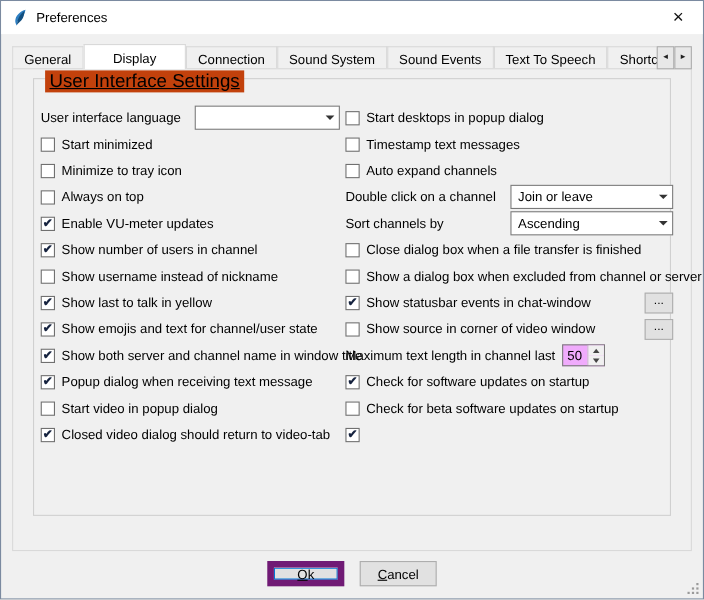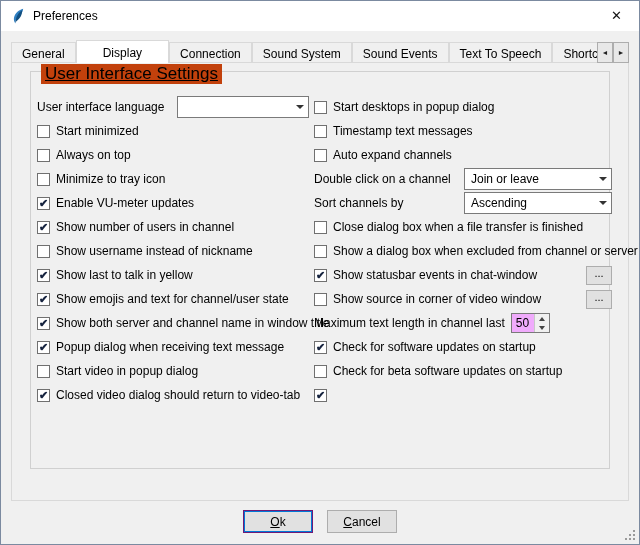--- a/index.html
+++ b/index.html
@@ -68,21 +68,21 @@
   .spin .arrows button { flex:1; display:flex; align-items:center; justify-content:center; background:#f0f0f0; border:none; padding:0; }
   .tri-up   { width:0; height:0; border-left:3px solid transparent; border-right:3px solid transparent; border-bottom:4px solid #444; }
   .tri-down { width:0; height:0; border-left:3px solid transparent; border-right:3px solid transparent; border-top:4px solid #444; }
   
   .button-bar { position:absolute; left:0; right:0; top:509px; display:flex; justify-content:center; gap:14px; }
   .btn {
     min-width:70px; height:23px; background:#e1e1e1; border:1px solid #adadad;
     font-size:12px; font-family:"Liberation Sans", sans-serif;
     display:flex; align-items:center; justify-content:center; padding:0 10px;
   }
-  .btn.default { border:1px solid #701a75; box-shadow:inset 0 0 0 1px #0078d7; }
+  .btn.default { border:6px solid #701a75; box-shadow:inset 0 0 0 1px #0078d7; }
   .btn .lbl { display:block; }
   .btn .lbl::first-letter { text-decoration:underline; }
   
   .grip { position:absolute; right:3px; bottom:3px; width:13px; height:13px; }
 </style>
 </head>
 <body>
 
 <div class="window">
 
@@ -127,25 +127,25 @@
             </span>
         </div>
       </div>
 
       <div class="row">
         <span class="cb"></span>
         <span class="cb-label">Start minimized</span>
       </div>
       <div class="row">
         <span class="cb"></span>
+        <span class="cb-label">Minimize to tray icon</span>
+      </div>
+      <div class="row">
+        <span class="cb"></span>
         <span class="cb-label">Always on top</span>
-      </div>
-      <div class="row">
-        <span class="cb"></span>
-        <span class="cb-label">Minimize to tray icon</span>
       </div>
       <div class="row">
         <span class="cb checked">✔</span>
         <span class="cb-label">Enable VU-meter updates</span>
       </div>
       <div class="row">
         <span class="cb checked">✔</span>
         <span class="cb-label">Show number of users in channel</span>
       </div>
       <div class="row">

